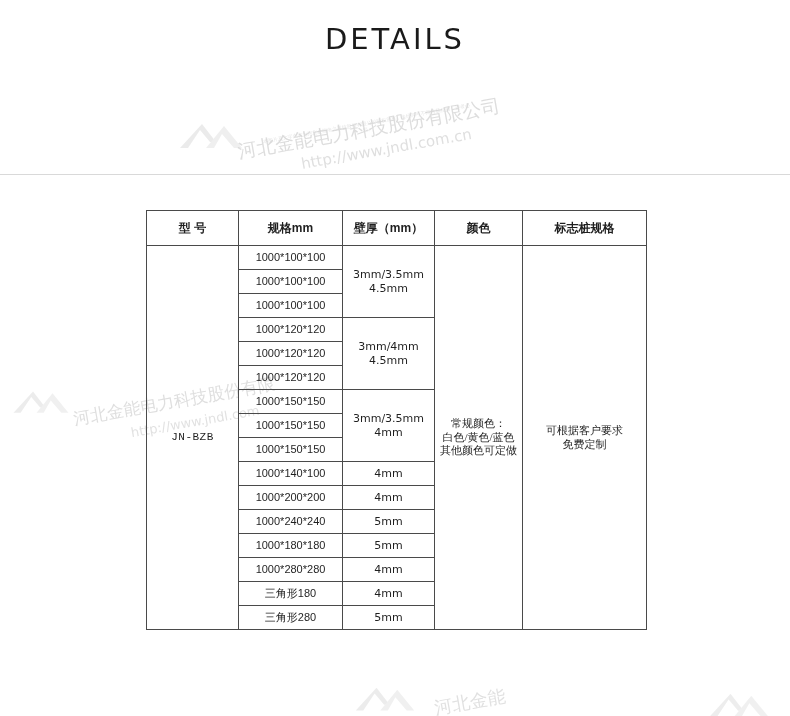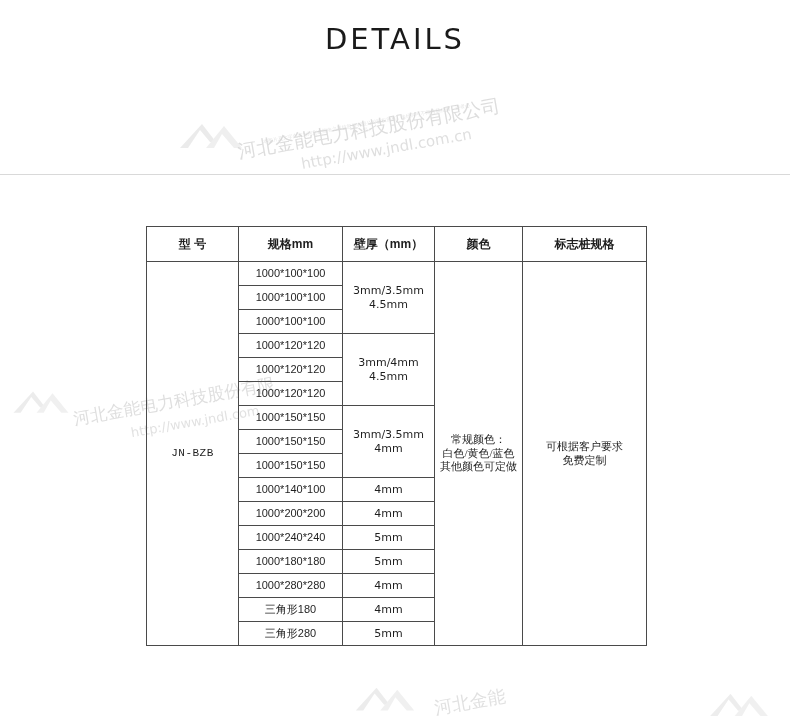--- a/index.html
+++ b/index.html
@@ -115,21 +115,21 @@
     left: 434px;
     transform: rotate(-10deg);
     font-size: 18px;
     color: #cfcfcf;
   }
 
   
   .table-wrap {
     position: absolute;
     left: 146px;
-    top: 226px;
+    top: 210px;
     width: 500px;
   }
   table.spec {
     border-collapse: collapse;
     width: 500px;
     table-layout: fixed;
     background: transparent;
   }
   table.spec td, table.spec th {
     border: 1px solid #4a4a4a;

